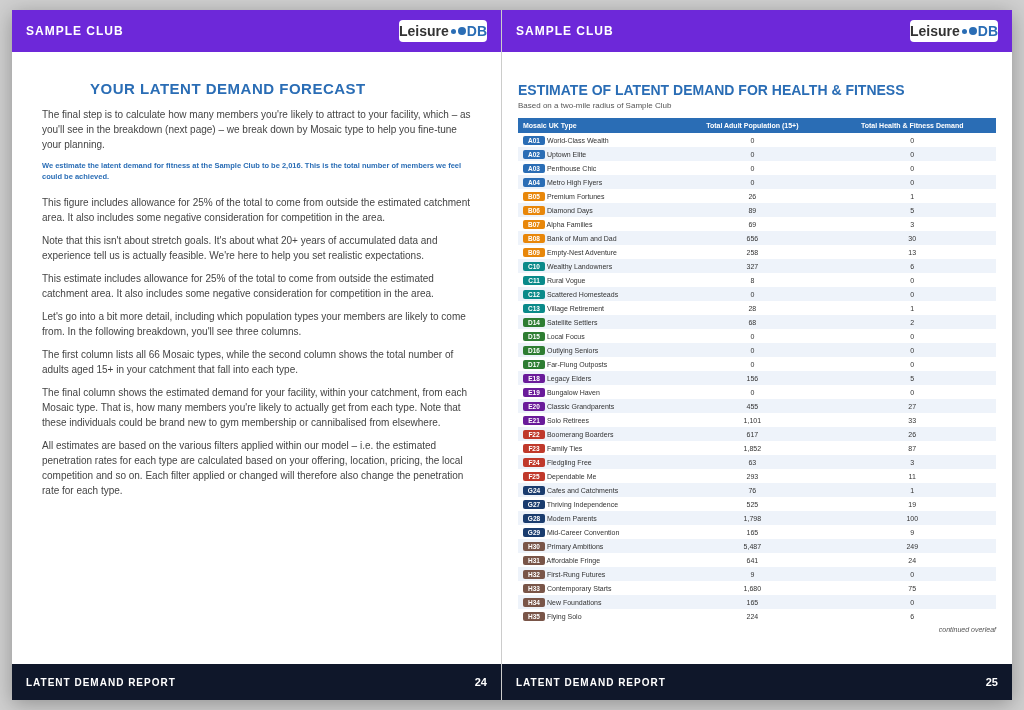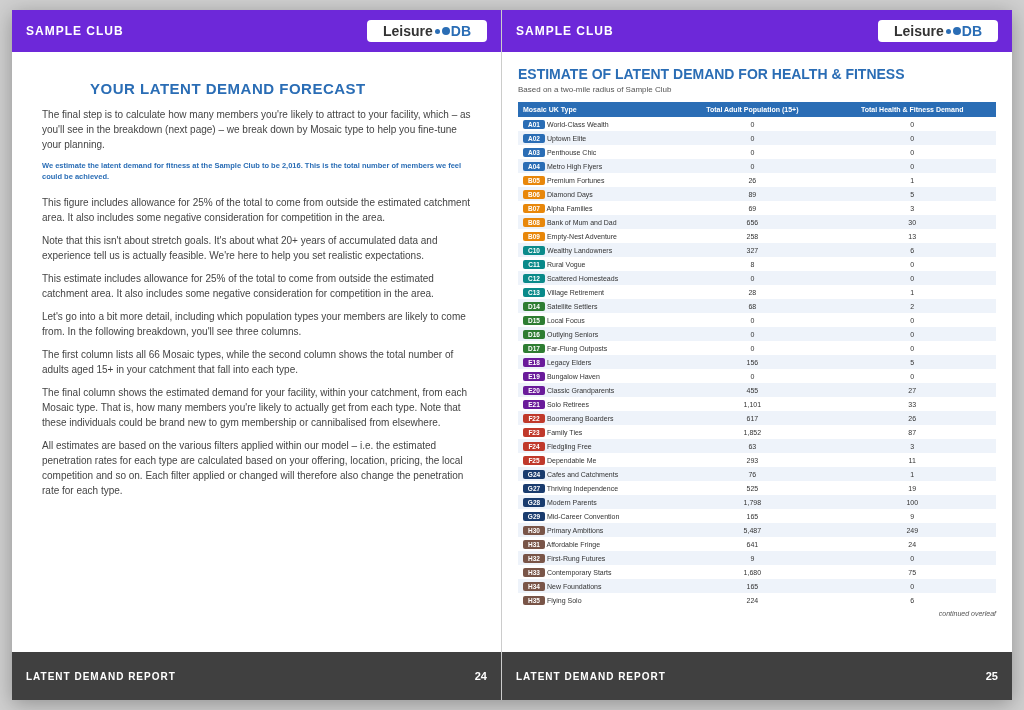--- a/index.html
+++ b/index.html
@@ -50,41 +50,41 @@
       font-size: 12px;
       font-weight: bold;
       letter-spacing: 1px;
       text-transform: uppercase;
     }
     .logo-container {
       display: flex;
       align-items: center;
       background: #fff;
       border-radius: 4px;
-      padding: 3px 16px;
+      padding: 3px 0;
     }
     .logo-dots {
       display: flex;
       gap: 2px;
       margin-left: 2px;
       align-items: flex-end;
     }
     .logo-dot {
       border-radius: 50%;
       background: #2a6db5;
     }
     .logo-dot.large { width: 8px; height: 8px; }
     .logo-dot.small { width: 5px; height: 5px; margin-bottom: 1px; }
     
     .page-footer {
       display: flex;
       align-items: center;
       justify-content: space-between;
-      background: #404040;
-      height: 48px;
+      background: #0f172a;
+      height: 36px;
       padding: 0 14px;
       margin-top: auto;
     }
     .footer-report-name {
       color: #fff;
       font-size: 10px;
       font-weight: bold;
       letter-spacing: 1px;
       text-transform: uppercase;
     }
@@ -116,21 +116,21 @@
     }
     .highlight-text {
       font-size: 7.5px;
       color: #2a6db5;
       font-weight: bold;
       line-height: 1.5;
       margin-bottom: 12px;
     }
     
     .right-content {
-      padding: 14px 16px 8px 16px;
+      padding: 30px 16px 8px 16px;
       flex: 1;
       overflow: hidden;
     }
     .estimate-title {
       font-size: 14px;
       font-weight: bold;
       color: #2a6db5;
       text-transform: uppercase;
       margin-bottom: 3px;
     }

